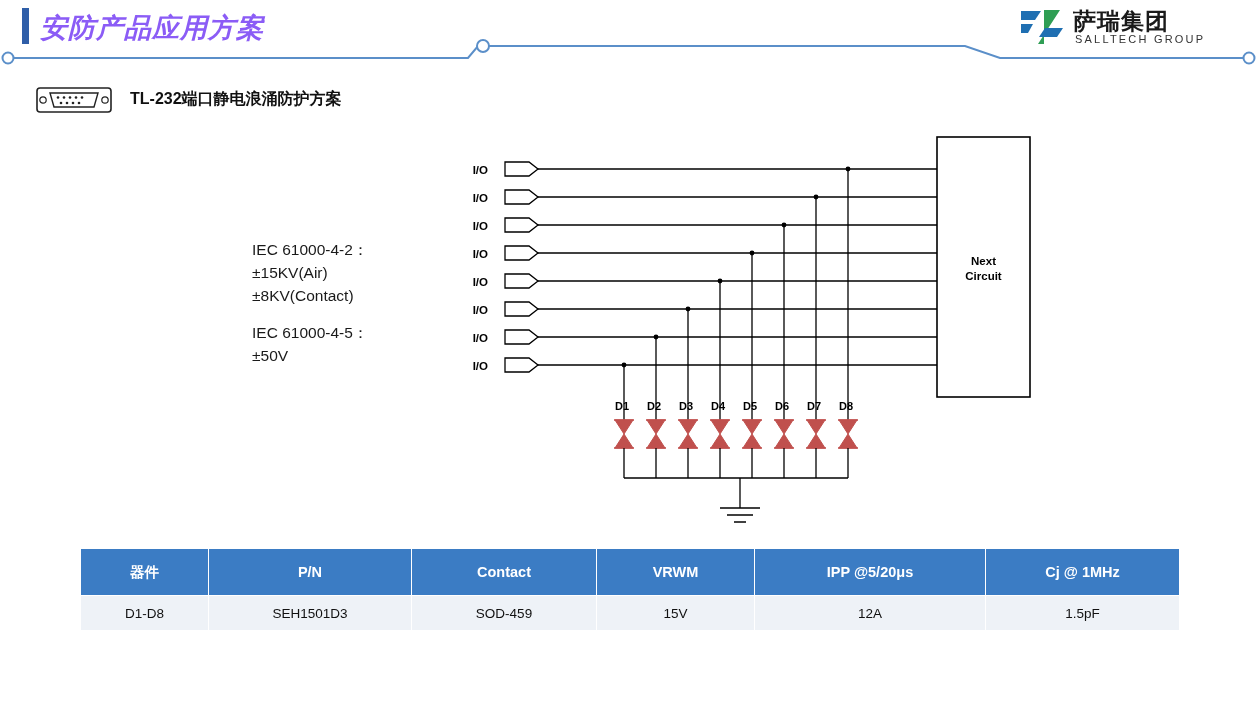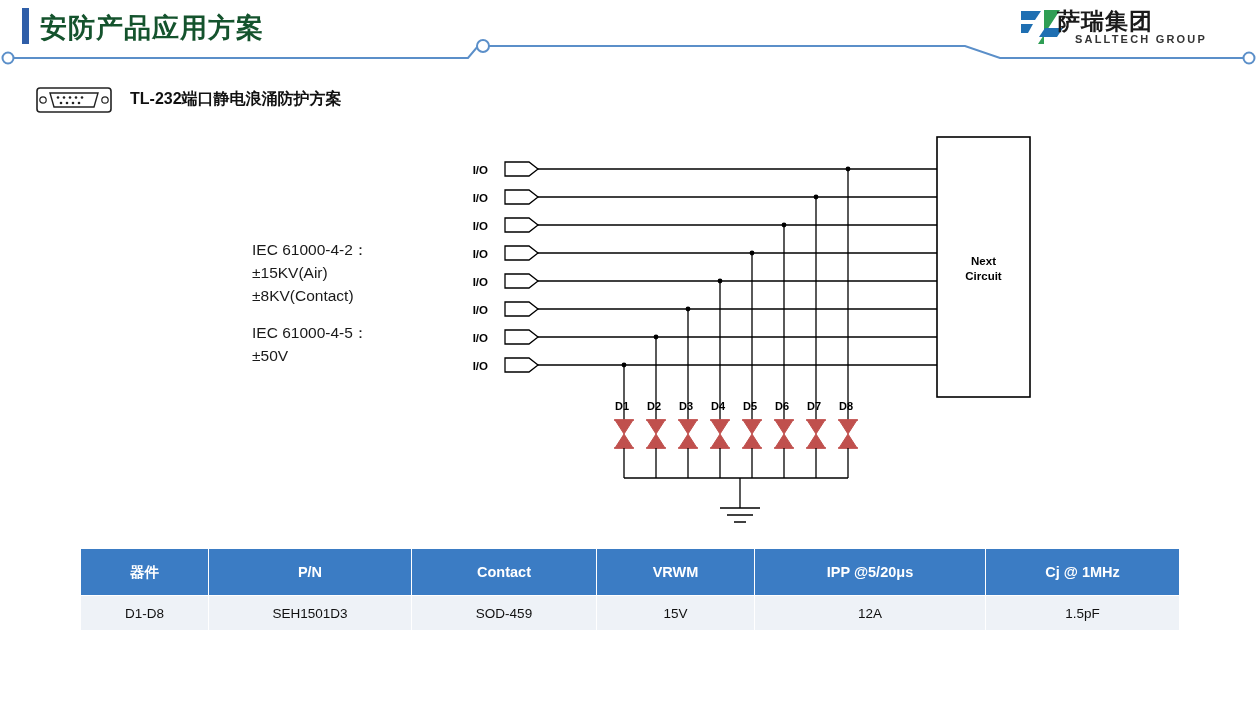--- a/index.html
+++ b/index.html
@@ -26,53 +26,54 @@
     position: absolute;
     left: 22px; top: 8px;
     width: 7px; height: 36px;
     background: #2f5ea8;
   }
   .header-title {
     position: absolute;
     left: 40px; top: 10px;
     font-size: 27px;
     font-weight: bold;
-    color: #14532d;
+    color: #8b5cf6;
     letter-spacing: 1px;
     white-space: nowrap;
+    font-style: italic;
   }
   .header-swoosh {
     position: absolute;
     left: 0; top: 30px;
     width: 1257px; height: 42px;
   }
   .logo-box {
     position: absolute;
     right: 16px; top: 6px;
     width: 222px; height: 44px;
   }
   .logo-mark {
     position: absolute;
     left: 0; top: 2px;
     width: 46px; height: 38px;
   }
   .logo-cn {
     position: absolute;
-    left: 38px; top: 0px;
+    left: 54px; top: 0px;
     font-size: 23px;
     font-weight: bold;
     color: #1a1a1a;
     letter-spacing: 1px;
     white-space: nowrap;
   }
   .logo-en {
     position: absolute;
     left: 56px; top: 27px;
     font-size: 11px;
-    font-weight: bold;
+    font-weight: normal;
     color: #333;
     letter-spacing: 2.2px;
     white-space: nowrap;
   }
 
   
   .sec-icon {
     position: absolute;
     left: 36px; top: 84px;
     width: 76px; height: 32px;

